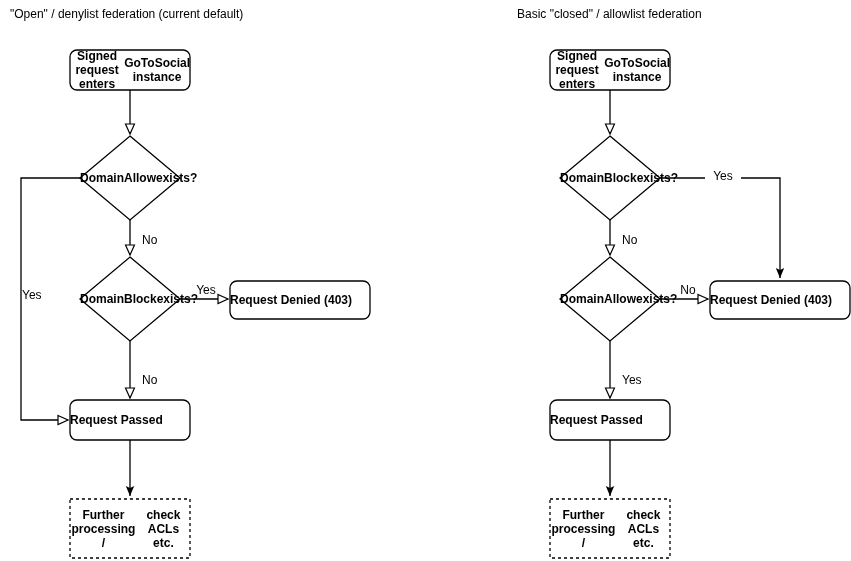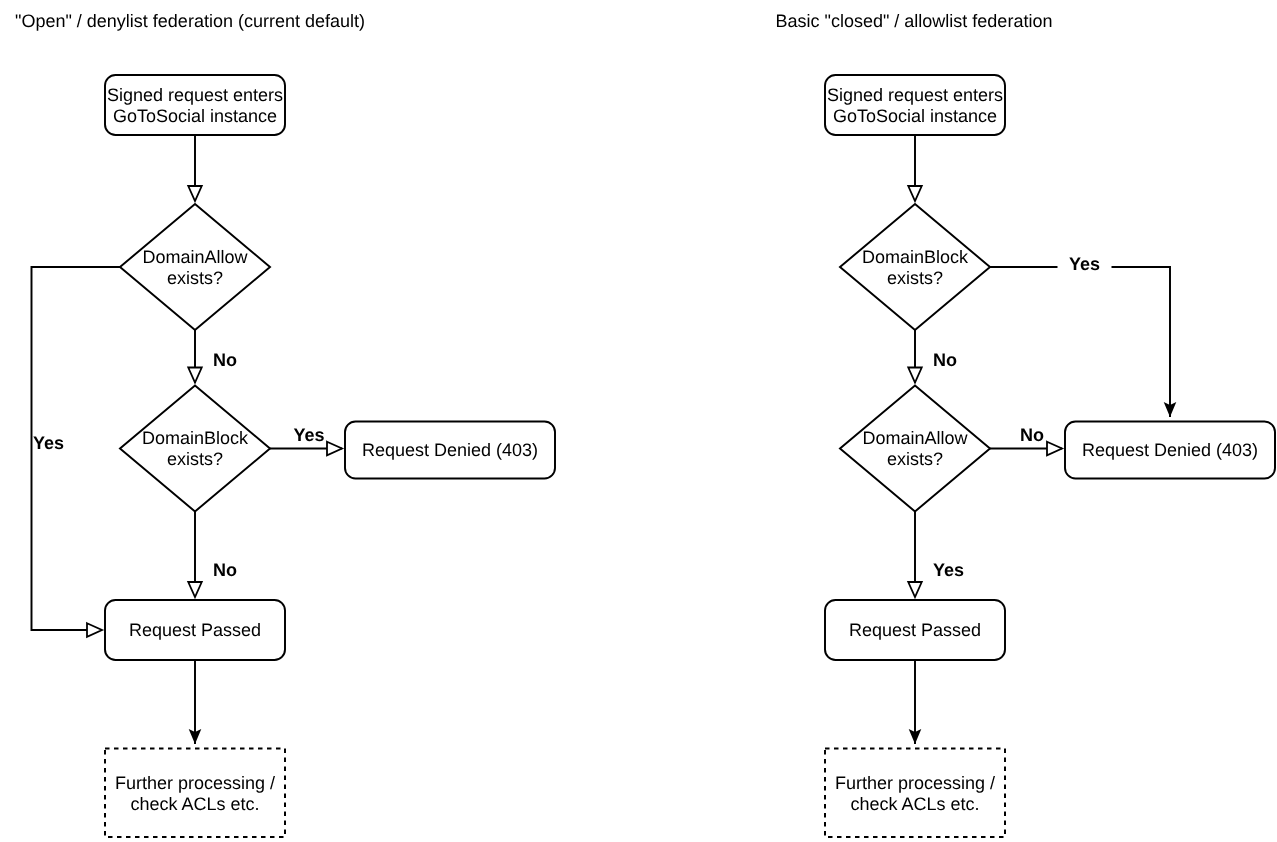--- a/index.html
+++ b/index.html
@@ -20,35 +20,34 @@
   .title {
     position: absolute;
     font-size: 12px;
     line-height: 14px;
     color: var(--text, #000000);
     white-space: nowrap;
   }
   .lbl {
     position: absolute;
     display: flex;
-    flex-direction: column;
+    flex-direction: row;
     align-items: center;
-    justify-content: center;
     text-align: center;
     font-size: 12px;
     line-height: 14px;
     color: var(--text, #000000);
+    font-weight: bold;
   }
   .edge-lbl {
     position: absolute;
     font-size: 12px;
     line-height: 14px;
     color: var(--text, #000000);
     white-space: nowrap;
-    font-weight: bold;
   }
   .centered { text-align: center; }
   .bg-white { background: var(--background, #ffffff); padding: 0 2px; }
 </style>
 </head>
 <body>
 
 <div class="canvas">
 
   <svg class="diagram-svg" width="851" height="561" viewBox="0 0 851 561">

